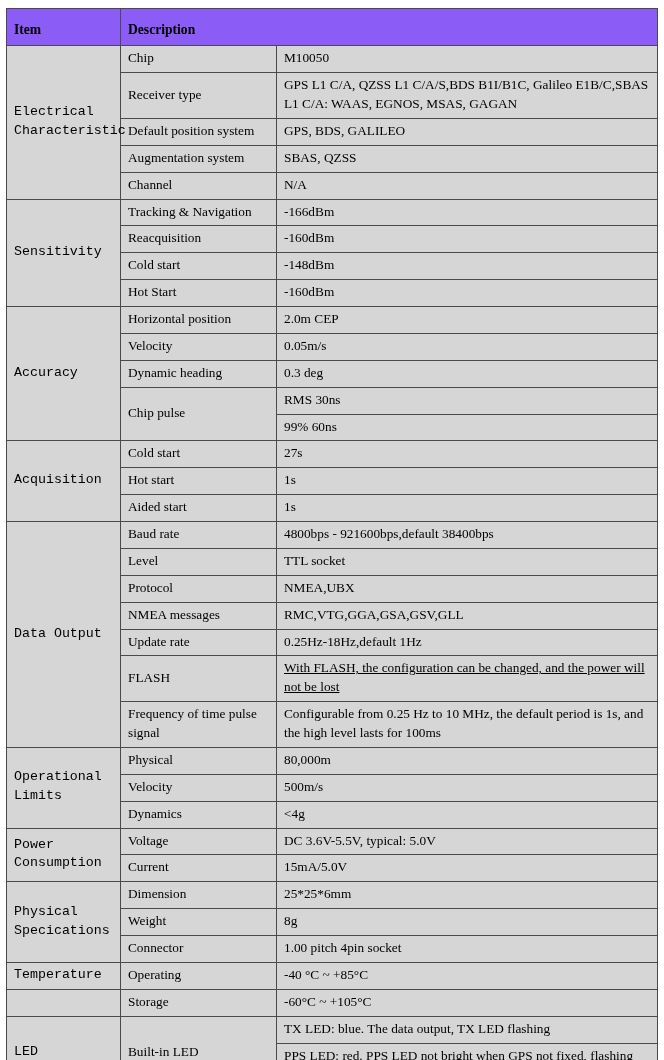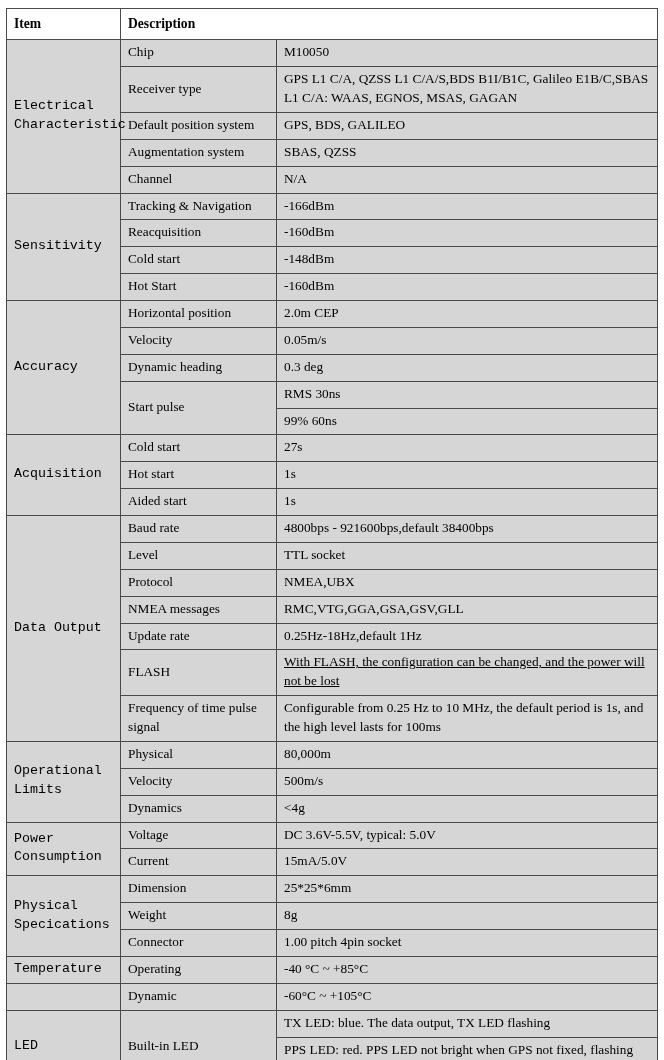--- a/index.html
+++ b/index.html
@@ -40,24 +40,24 @@
     background: #d6d6d6;
     font-size: 13.3px;
     line-height: 1.42;
     padding: 3px 7px 4px 7px;
     vertical-align: middle;
     text-align: left;
     font-weight: normal;
   }
 
   table.spec-table thead th {
-    background: #ffffff;
+    background: #8b5cf6;
     font-weight: bold;
     font-size: 13.6px;
-    padding: 5px 7px 6px 7px;
+    padding: 11px 7px 6px 7px;
     height: 28px;
   }
 
   td.item-cell {
     vertical-align: middle;
     font-family: Liberation Mono, monospace;
   }
   td.param-cell {
     vertical-align: middle;
   }
@@ -133,21 +133,21 @@
         </tr>
         <tr>
           <td class="param-cell row-h">Velocity</td>
           <td class="value-cell row-h">0.05m/s</td>
         </tr>
         <tr>
           <td class="param-cell row-h">Dynamic heading</td>
           <td class="value-cell row-h">0.3 deg</td>
         </tr>
         <tr>
-          <td class="param-cell row-h" rowspan="2">Start pulse</td>
+          <td class="param-cell row-h" rowspan="2">Chip pulse</td>
           <td class="value-cell row-h">RMS 30ns</td>
         </tr>
         <tr>
           <td class="value-cell row-h">99% 60ns</td>
         </tr>
         <tr>
           <td class="item-cell" rowspan="3">Acquisition</td>
           <td class="param-cell row-h">Cold start</td>
           <td class="value-cell row-h">27s</td>
         </tr>
@@ -223,21 +223,21 @@
           <td class="param-cell row-h">Connector</td>
           <td class="value-cell row-h">1.00 pitch 4pin socket</td>
         </tr>
         <tr>
           <td class="item-cell" rowspan="1">Temperature</td>
           <td class="param-cell row-h">Operating</td>
           <td class="value-cell row-h">-40 °C ~ +85°C</td>
         </tr>
         <tr>
           <td class="item-cell empty-cell" rowspan="1"></td>
-          <td class="param-cell row-h">Dynamic</td>
+          <td class="param-cell row-h">Storage</td>
           <td class="value-cell row-h">-60°C ~ +105°C</td>
         </tr>
         <tr>
           <td class="item-cell" rowspan="2">LED</td>
           <td class="param-cell row-h" rowspan="2">Built-in LED</td>
           <td class="value-cell row-h">TX LED: blue. The data output, TX LED flashing</td>
         </tr>
         <tr>
           <td class="value-cell row-h">PPS LED: red. PPS LED not bright when GPS not fixed, flashing when fixed</td>
         </tr>

